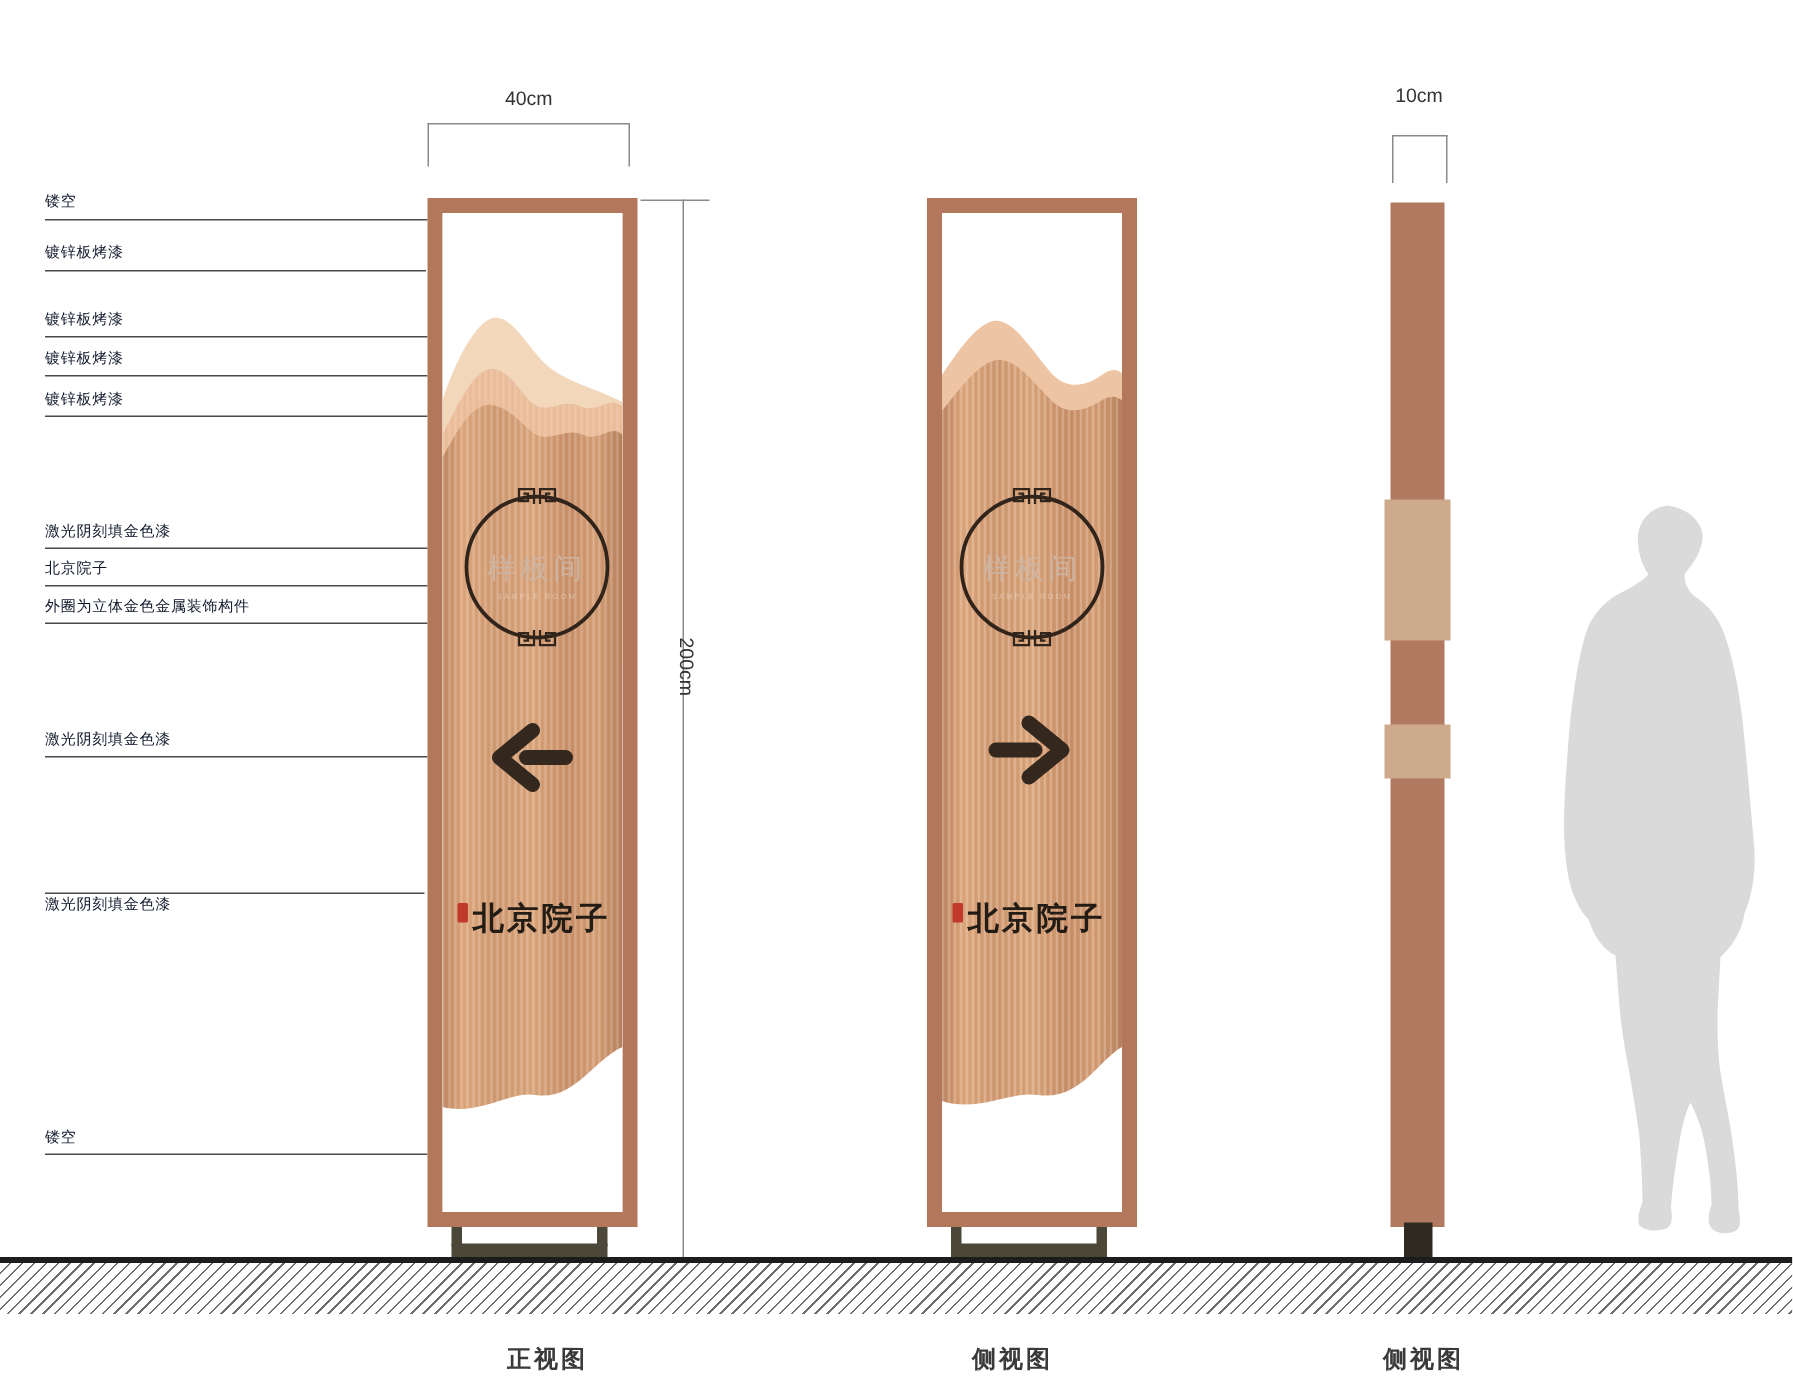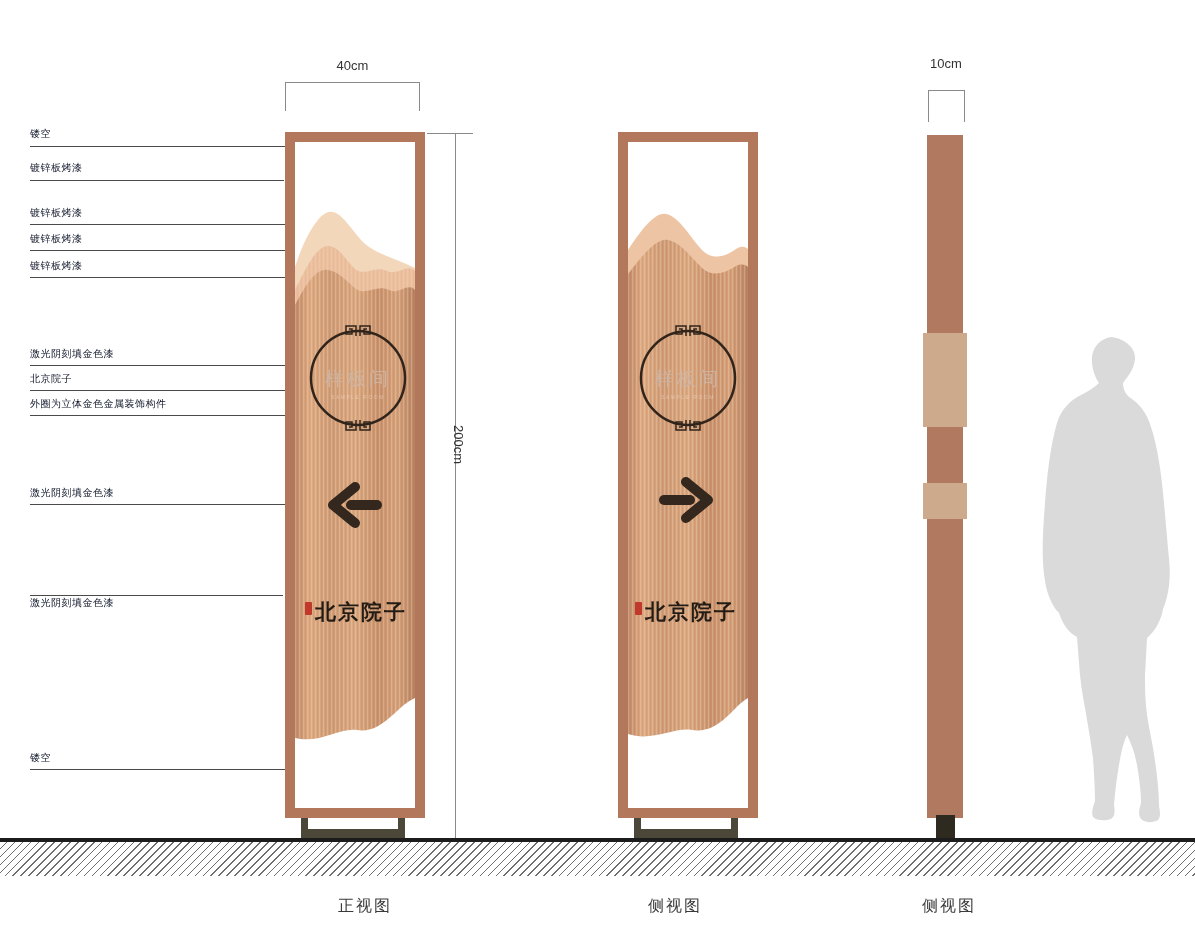--- a/index.html
+++ b/index.html
@@ -1,21 +1,21 @@
 <!DOCTYPE html>
 <html><head>
 <meta charset="utf-8">
 <style>
   html,body{margin:0;padding:0;background:#fff;}
   #canvas{position:relative;width:1195px;height:927px;background:#ffffff;overflow:hidden;
           font-family:"Liberation Sans","DejaVu Sans",sans-serif;}
   .callout{position:absolute;left:30px;font-size:10px;color:#0f172a;letter-spacing:.5px;white-space:nowrap;}
   .leader{position:absolute;height:1px;background:#4a4a4a;left:30px;}
   .dim-text{position:absolute;font-size:13px;color:#333;text-align:center;}
-  .caption{position:absolute;top:896px;font-size:16px;color:#3a3a3a;letter-spacing:2px;white-space:nowrap;}
+  .caption{position:absolute;top:896px;font-size:16px;color:#3a3a3a;letter-spacing:2px;white-space:nowrap;font-weight:bold;}
   .frame{position:absolute;top:132px;width:120px;height:666px;border:10px solid #b3785c;background:#fff;}
   .base{position:absolute;top:818px;}
   .base .leg{position:absolute;top:0;width:7px;height:13px;background:#4c4839;}
   .base .bar{position:absolute;top:11px;left:0;width:104px;height:9px;background:#4c4839;}
   .tab{position:absolute;left:923px;width:44px;background:#cdaa8b;}
   .groundline{position:absolute;left:0;top:838px;width:1195px;height:4px;background:#1c1c1c;}
   .hatch{position:absolute;left:0;top:842px;width:1195px;height:34px;
          background:repeating-linear-gradient(135deg,#ffffff 0 4.5px,#6f6f6f 4.5px 5.6px);}
   .bracket{position:absolute;border-top:1px solid #8a8a8a;border-left:1px solid #8a8a8a;border-right:1px solid #8a8a8a;}
   .vline{position:absolute;width:1px;background:#8a8a8a;}

